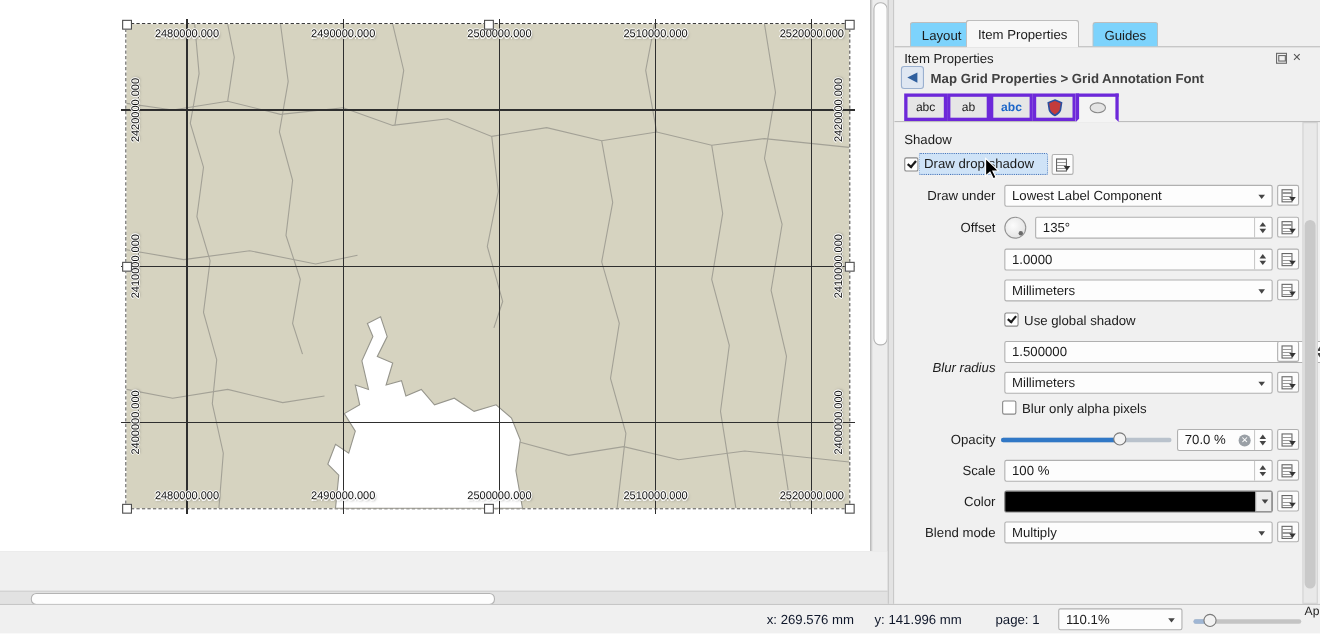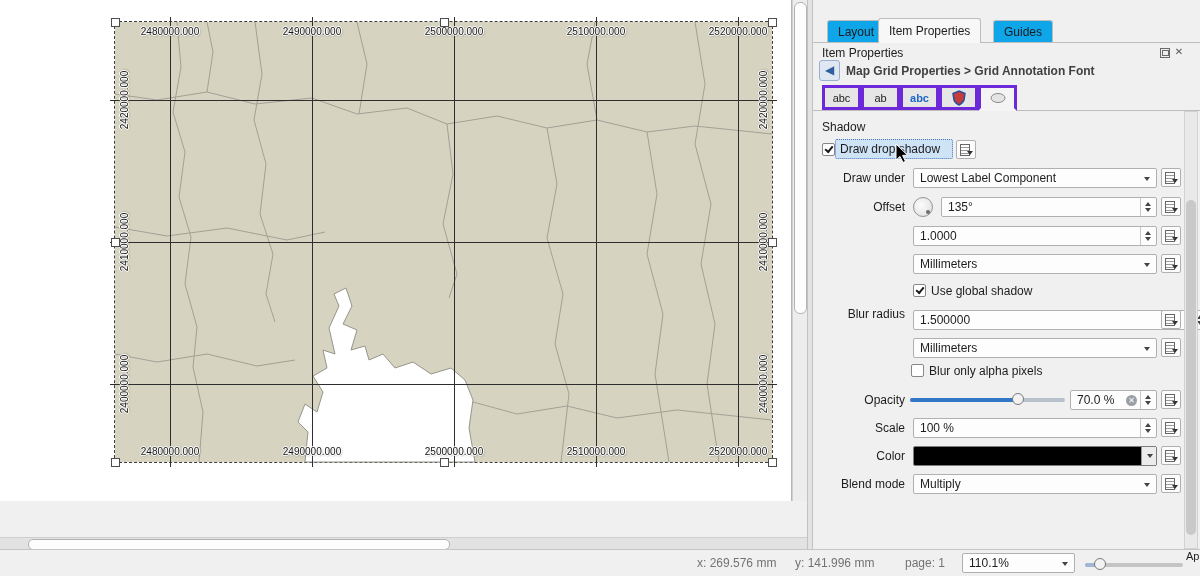--- a/index.html
+++ b/index.html
@@ -22,21 +22,21 @@
      text-shadow:-1px 0 0 #fff,1px 0 0 #fff,0 -1px 0 #fff,0 1px 0 #fff,1px 1px 2px rgba(70,70,70,.55);}
   .map-label.h{transform:translateX(-50%);}
   .map-label.v{transform:translate(-50%,-50%) rotate(-90deg);}
 
   
   .divider{position:absolute;left:807px;top:0;width:6px;height:549px;background:#e3e3e3;
            border-left:1px solid #c2c2c2;border-right:1px solid #c2c2c2;box-sizing:border-box;}
 
   
   .panel{position:absolute;left:813px;top:0;width:387px;height:549px;background:#f0f0f0;overflow:hidden;}
-  .ptab{position:absolute;top:20px;height:22px;line-height:22px;padding:0 10px;background:#0ea5e9;
+  .ptab{position:absolute;top:20px;height:22px;line-height:22px;padding:0 10px;background:#7dd3fc;
         border:1px solid #bdbdbd;border-bottom:none;border-radius:3px 3px 0 0;box-sizing:border-box;z-index:2;}
   .ptab.active{top:18px;height:25px;line-height:25px;background:#f7f7f7;z-index:3;}
   .tabline{position:absolute;left:0;top:42px;width:387px;height:1px;background:#bdbdbd;z-index:1;}
 
   .panel-title{position:absolute;left:9px;top:46px;font-size:12px;color:#202020;}
   .mini-icon{position:absolute;top:48px;width:10px;height:10px;border:1px solid #6a6a6a;box-sizing:border-box;}
   .mini-inner{position:absolute;left:1px;top:1px;width:5px;height:4px;border:1px solid #6a6a6a;}
   .mini-close{position:absolute;top:46px;font-size:10px;color:#555;width:12px;text-align:center;}
 
   .back-btn{position:absolute;left:6px;top:60px;width:21px;height:21px;background:#dfe7f2;border:1px solid #9ab0cf;
@@ -89,21 +89,21 @@
 
   .colorbtn{position:absolute;height:20px;background:#000;border:1px solid #7d7d7d;border-radius:2px;box-sizing:border-box;}
   .color-dd{position:absolute;right:0;top:0;width:14px;height:18px;background:#ececec;border-left:1px solid #9c9c9c;}
   .color-dd .dn{right:3px;top:7px;}
 
   .panel-vscroll{position:absolute;left:371px;top:111px;width:14px;height:438px;background:#e9e9e9;border:1px solid #d2d2d2;box-sizing:border-box;}
   .panel-vscroll .thumb{position:absolute;left:1px;top:88px;width:10px;height:335px;background:#c9c9c9;border-radius:5px;}
 
   
   .statusbar{position:absolute;left:0;top:549px;width:1200px;height:27px;background:#f0f0f0;border-top:1px solid #c6c6c6;box-sizing:border-box;}
-  .sb-text{position:absolute;top:6px;color:#737373;}
+  .sb-text{position:absolute;top:6px;color:#0f172a;}
   .zoom-combo{position:absolute;left:962px;top:3px;width:113px;height:20px;background:#fdfdfd;border:1px solid #b0b0b0;border-radius:2px;box-sizing:border-box;}
   .truncated{position:absolute;left:1186px;top:550px;font-size:11px;color:#222;}
 
   .cursor{position:absolute;left:895px;top:143px;z-index:99;}
 </style>
 </head>
 <body>
 
 <div id="screen">
 
@@ -276,21 +276,21 @@
       <span class="dn"></span>
     </div>
     <div class="ddbtn" style="left:348px;top:254px;">
         <span class="dd-glyph"></span>
         <span class="dd-arrow"></span>
       </div>
 
     <div class="cb checked" style="left:100px;top:284px;"></div>
     <div style="position:absolute;left:118px;top:284px;">Use global shadow</div>
 
-    <div class="row-label" style="top:304px;">Blur radius</div>
+    <div class="row-label" style="top:324px;font-style:italic;">Blur radius</div>
     <div class="spin" style="left:100px;top:310px;width:296px;text-align:right;">
       <span class="wtxt">1.500000</span>
       <span class="spin-btns">
           <span class="spin-up"></span>
           <span class="spin-dn"></span>
         </span>
     </div>
     <div class="ddbtn" style="left:348px;top:310px;">
         <span class="dd-glyph"></span>
         <span class="dd-arrow"></span>

